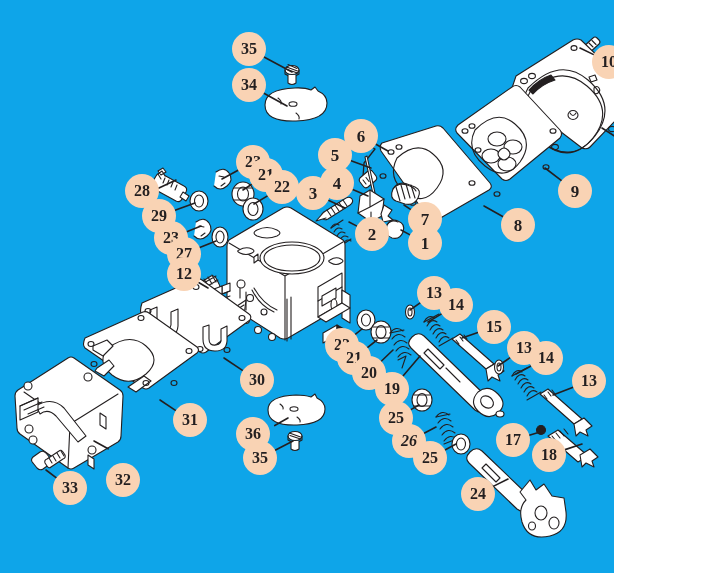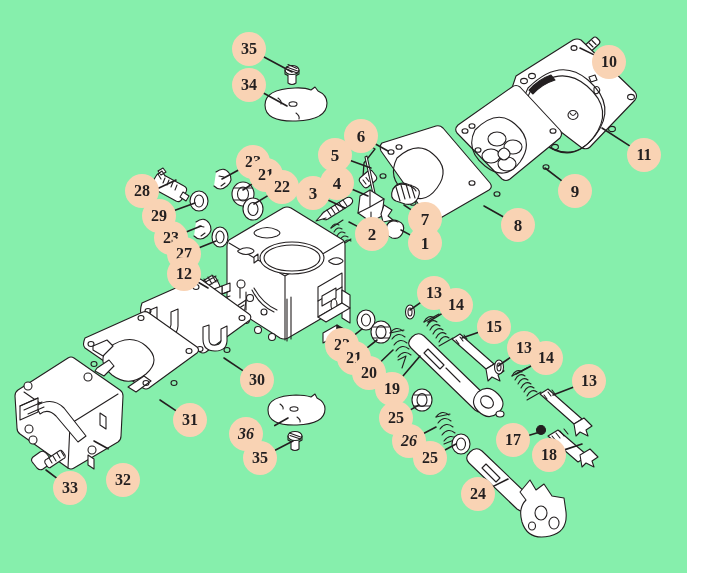--- a/index.html
+++ b/index.html
@@ -1,18 +1,18 @@
 <!DOCTYPE html>
 <html><head>
 <meta charset="utf-8">
 <title>Carburetor Exploded View</title>
 <style>
   html,body{margin:0;padding:0;background:#ffffff;}
   body{font-family:"Liberation Sans",sans-serif;}
-  #stage{position:relative;width:687px;height:573px;background:#86efac;overflow:hidden;}
+  #stage{position:relative;width:614px;height:573px;background:#0ea5e9;overflow:hidden;}
   #art{position:absolute;left:0;top:0;width:701px;height:573px;}
   .callout{position:absolute;width:34px;height:34px;border-radius:50%;
            background:#f9d3b4;display:flex;align-items:center;justify-content:center;
            font-family:"Liberation Serif",serif;font-weight:700;font-size:17px;
            color:#231f20;line-height:1;user-select:none;}
   .callout.small{font-size:16px;}
 </style>
 </head>
 <body>
 
@@ -420,21 +420,21 @@
       <div class="callout small" style="left: 265px; top: 170px;">22</div>
       <div class="callout small" style="left: 125px; top: 174px;">28</div>
       <div class="callout small" style="left: 142px; top: 199px;">29</div>
       <div class="callout small" style="left: 154px; top: 221px;">23</div>
       <div class="callout small" style="left: 167px; top: 237px; text-decoration: underline;">27</div>
       <div class="callout small" style="left: 167px; top: 257px;">12</div>
       <div class="callout small" style="left: 240px; top: 363px;">30</div>
       <div class="callout small" style="left: 173px; top: 403px;">31</div>
       <div class="callout small" style="left: 106px; top: 463px; font-family: Liberation Serif, serif;">32</div>
       <div class="callout small" style="left: 53px; top: 471px;">33</div>
-      <div class="callout small" style="left: 229px; top: 417px; font-style: italic;">36</div>
+      <div class="callout small" style="left: 236px; top: 417px;">36</div>
       <div class="callout small" style="left: 243px; top: 441px;">35</div>
       <div class="callout small" style="left: 325px; top: 328px;">22</div>
       <div class="callout small" style="left: 337px; top: 341px;">21</div>
       <div class="callout small" style="left: 352px; top: 356px;">20</div>
       <div class="callout small" style="left: 375px; top: 372px;">19</div>
       <div class="callout small" style="left: 417px; top: 276px;">13</div>
       <div class="callout small" style="left: 439px; top: 288px;">14</div>
       <div class="callout small" style="left: 477px; top: 310px;">15</div>
       <div class="callout small" style="left: 507px; top: 331px;">13</div>
       <div class="callout small" style="left: 529px; top: 341px;">14</div>

